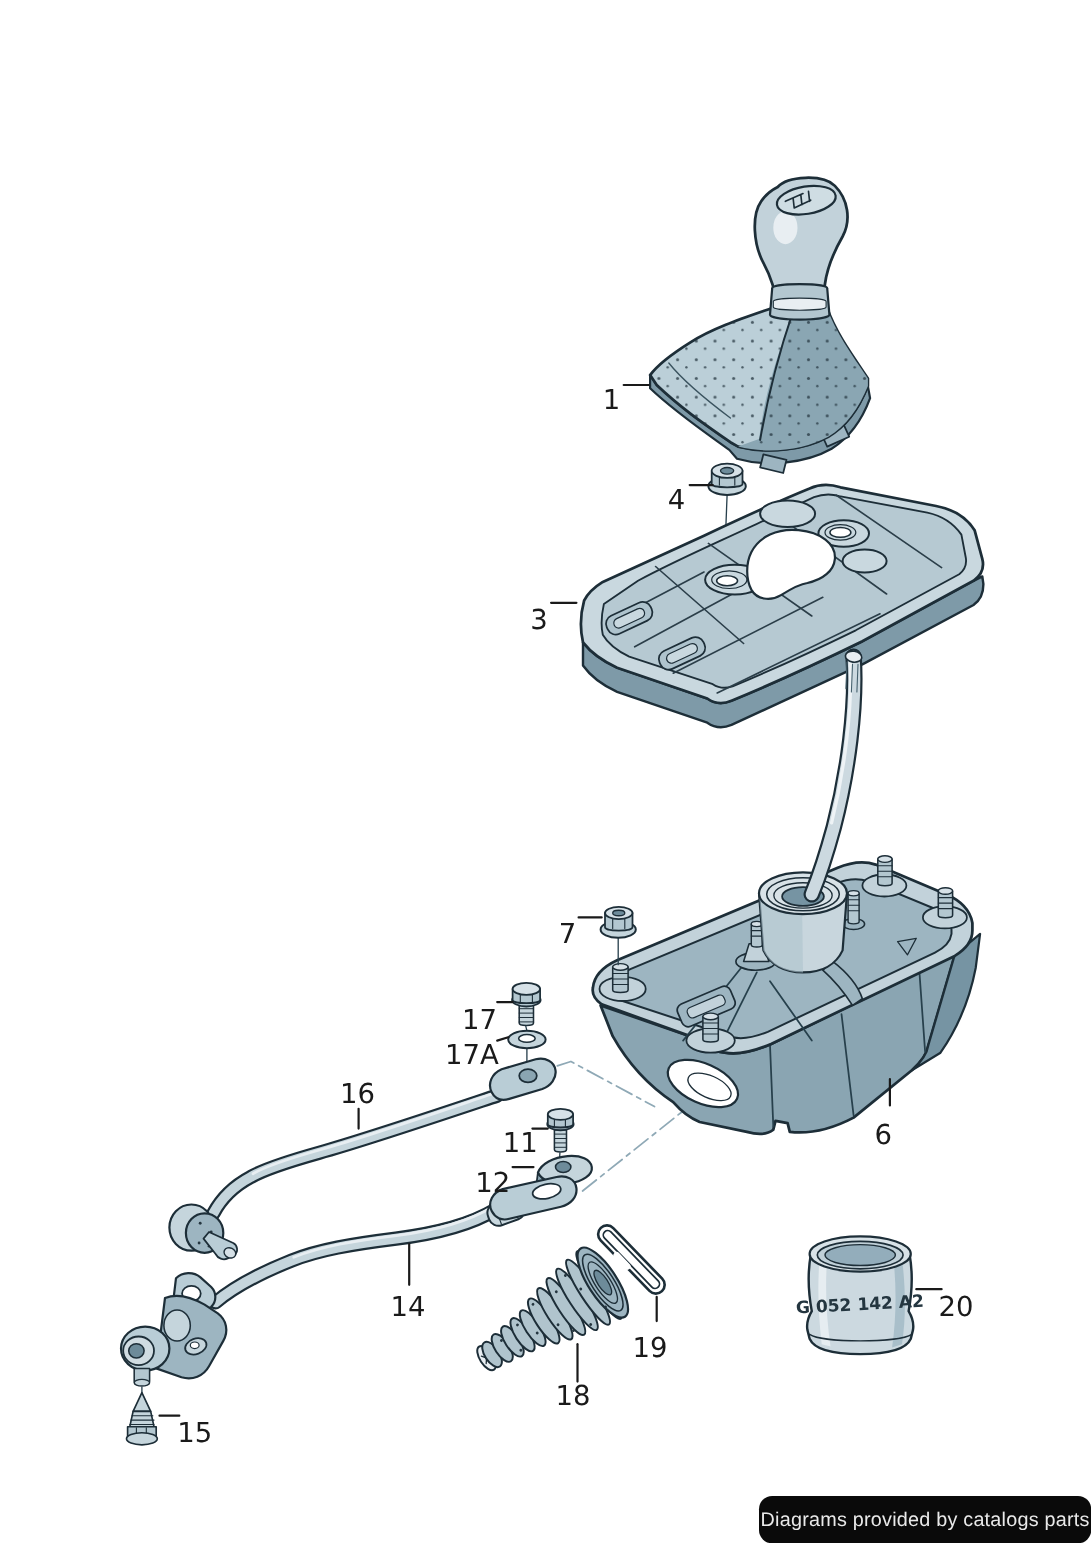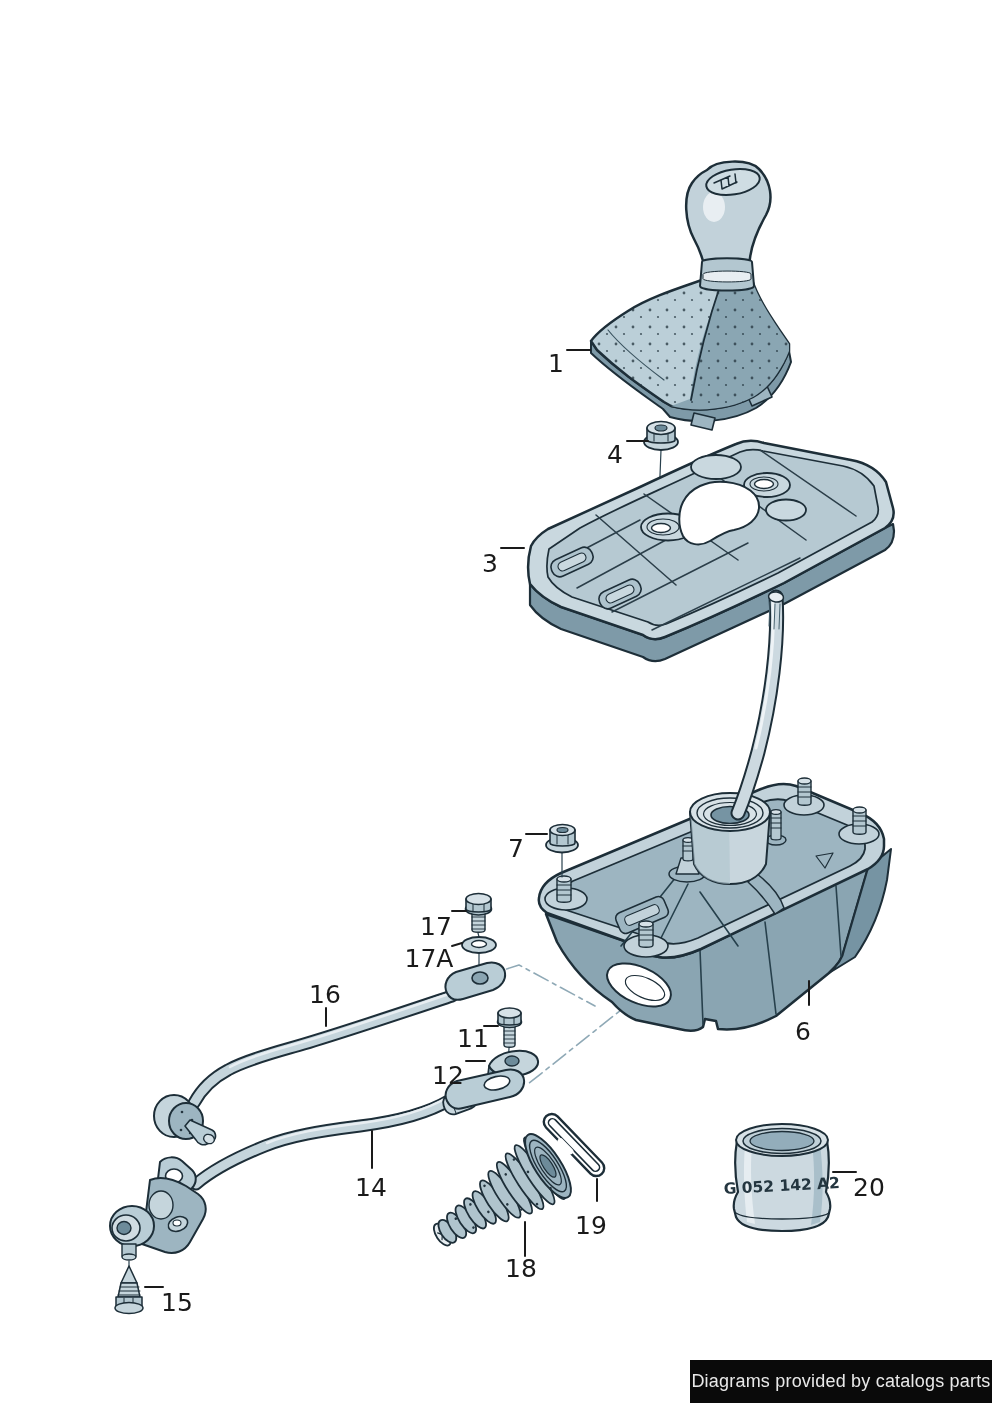--- a/index.html
+++ b/index.html
@@ -4,21 +4,21 @@
 <style>
   html,body{margin:0;padding:0;background:#ffffff;}
   #page{position:relative;width:992px;height:1403px;background:#ffffff;overflow:hidden;
         font-family:"DejaVu Sans",sans-serif;}
   #art{position:absolute;left:0;top:0;}
   .callout{font-family:"DejaVu Sans",sans-serif;font-size:25px;fill:#1a1a1a;}
   .leader{stroke:#1a1a1a;stroke-width:2;fill:none;}
   .thin{stroke:#28404d;stroke-width:1.2;fill:none;}
   .dashdot{stroke:#8fa9b6;stroke-width:1.6;fill:none;stroke-dasharray:16 5 4 5;}
   #footer-bar{position:absolute;left:690px;top:1360px;width:302px;height:43px;
-      background:#0a0a0a;display:flex;align-items:center;justify-content:center;}
+      background:#0a0a0a;display:flex;align-items:center;justify-content:center;border-radius:12px;}
   #footer-bar span{color:#e9e9e9;font-family:"Liberation Sans","DejaVu Sans",sans-serif;
       font-size:18px;letter-spacing:.2px;white-space:nowrap;}
 </style>
 </head>
 <body>
 
 <div id="page">
 <svg id="art" width="992" height="1403" viewBox="0 0 992 1403" stroke-linejoin="round" stroke-linecap="round">
   <defs>
     <pattern id="pdots" width="17" height="17" patternUnits="userSpaceOnUse">

